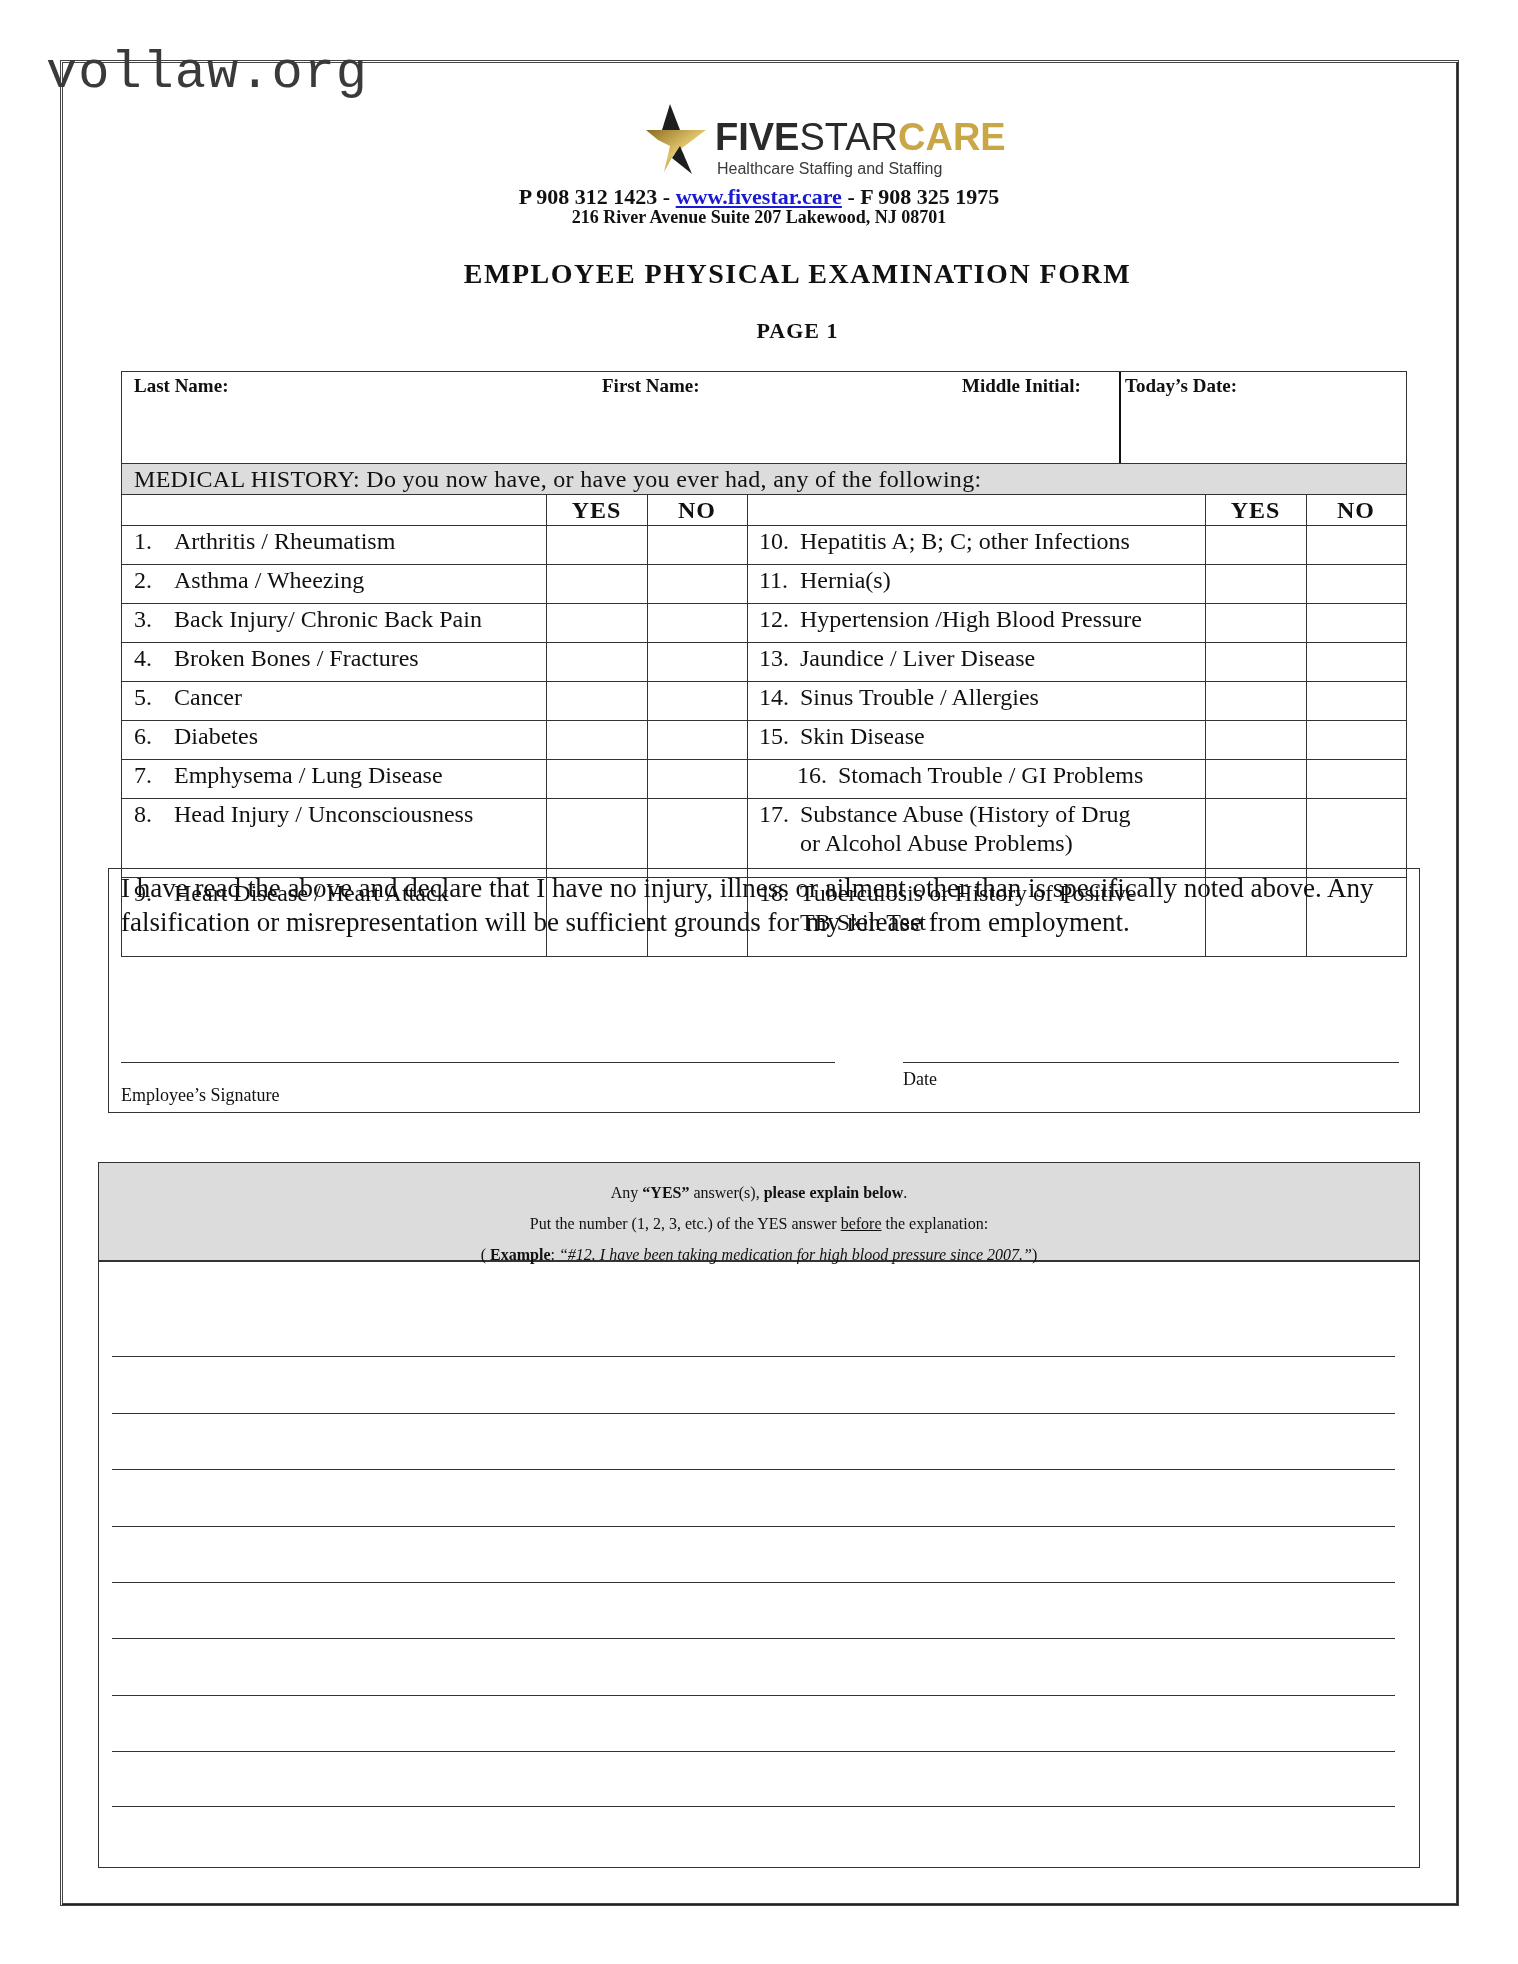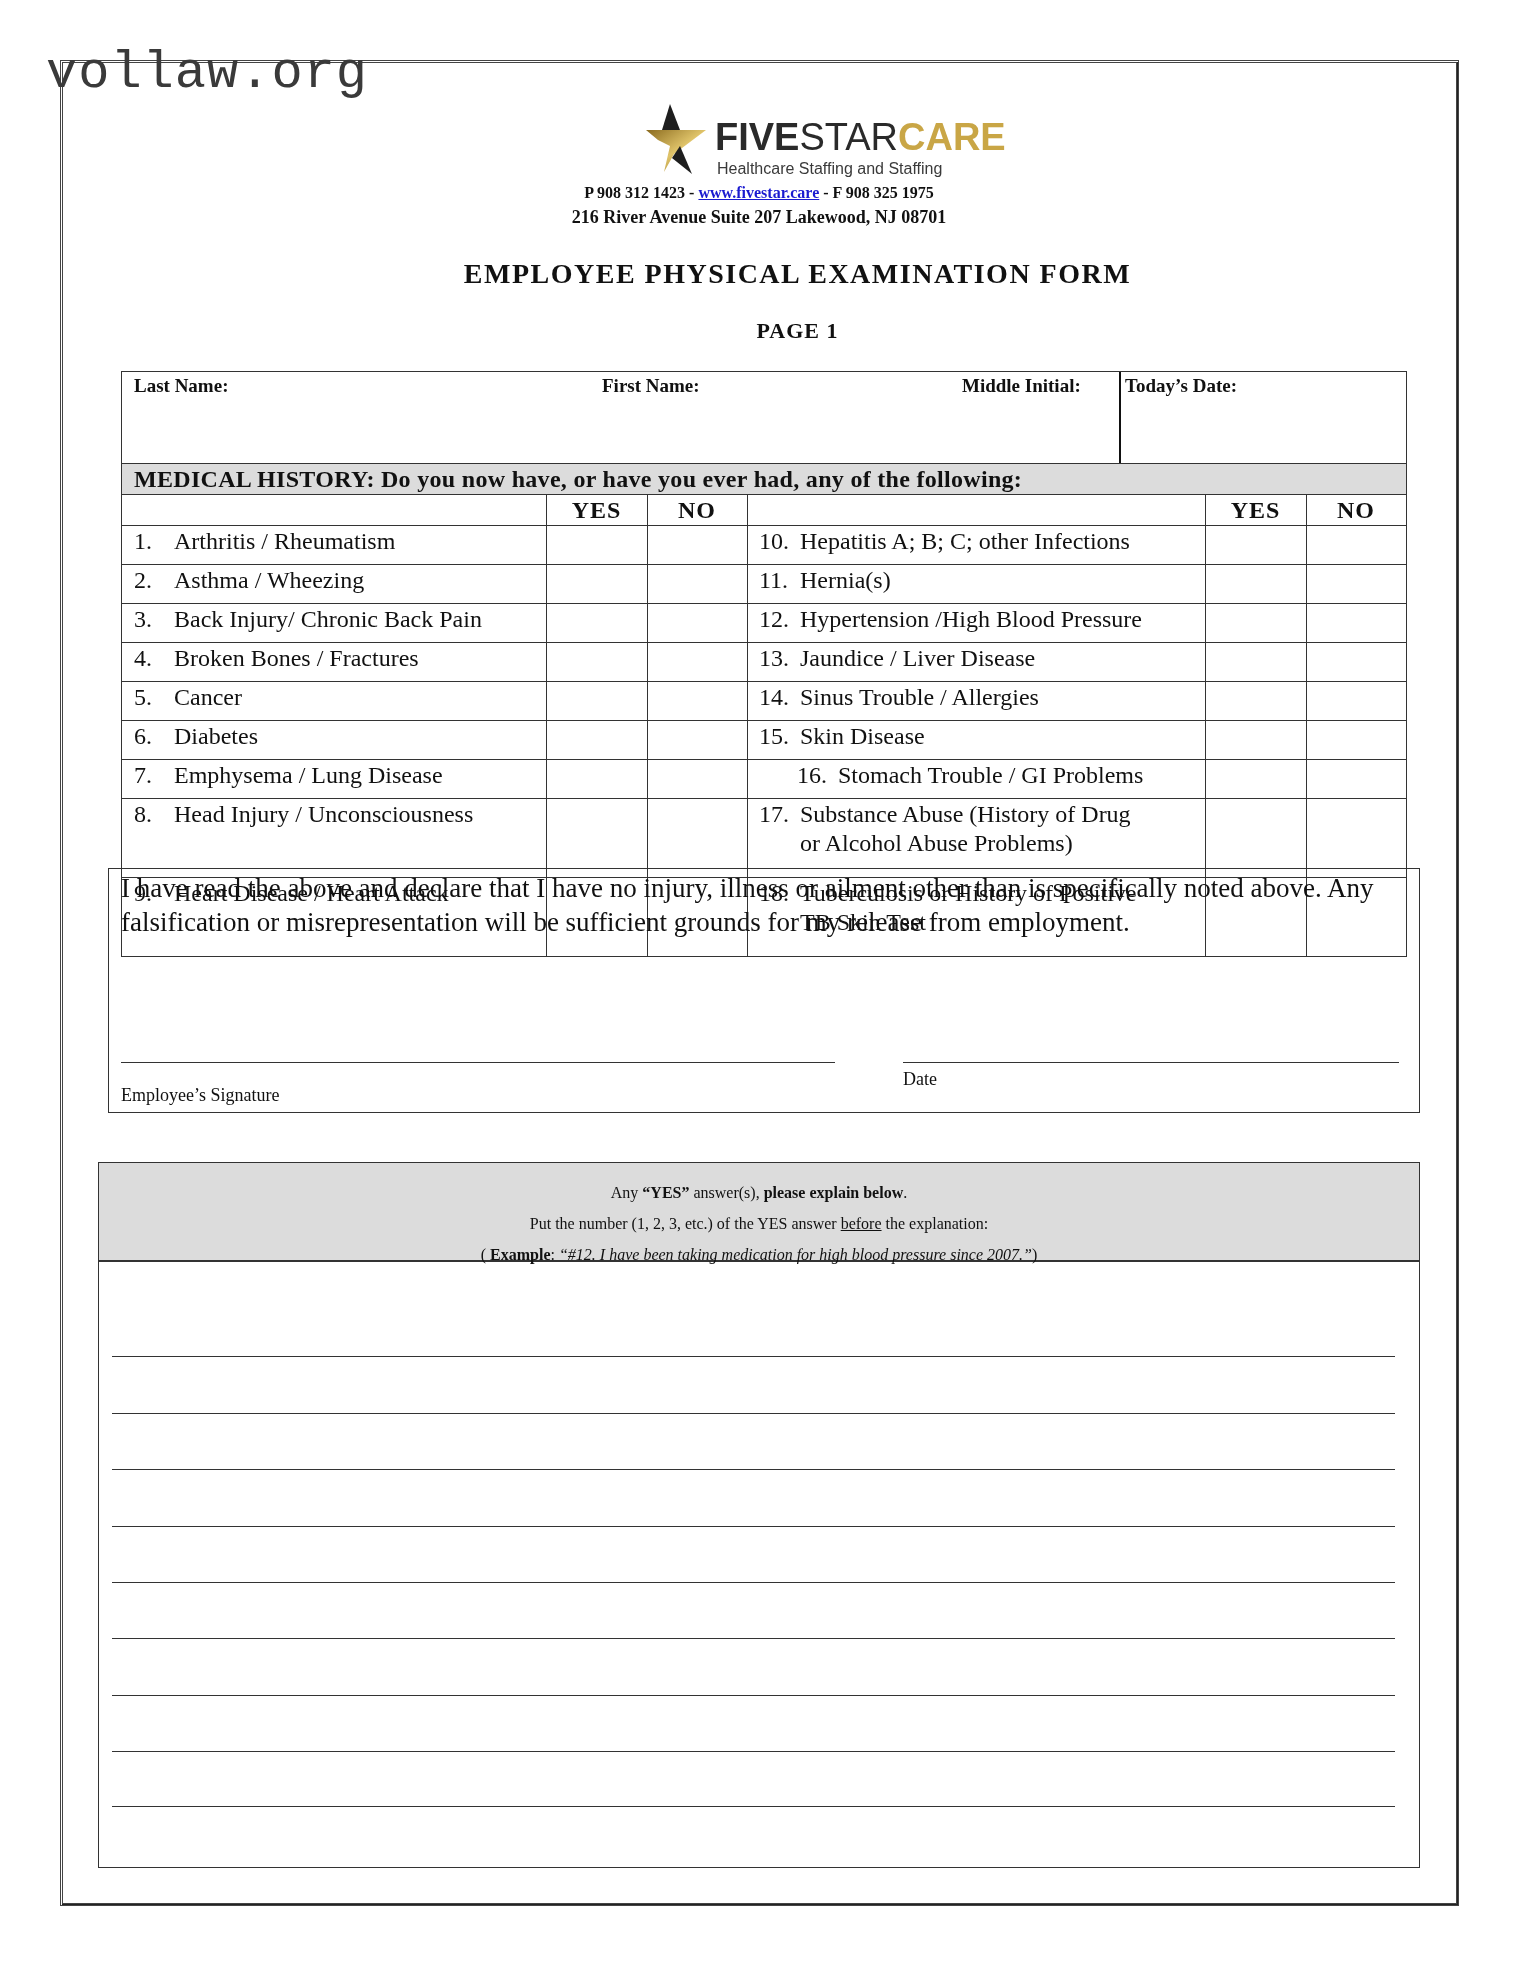--- a/index.html
+++ b/index.html
@@ -12,31 +12,31 @@
   .outer-shadow { left:62px; top:62px; width:1395px; height:1842px; border-right:2px solid #222; border-bottom:2px solid #222; }
   
   .logo { left:640px; top:100px; width:360px; height:80px; }
   .logo-word { position:absolute; left:75px; top:18px; font-family:"Liberation Sans","DejaVu Sans",sans-serif;
                font-size:38px; letter-spacing:0px; line-height:1; white-space:nowrap; }
   .logo-word .five { font-weight:bold; color:#2a2a2a; }
   .logo-word .star { color:#2a2a2a; }
   .logo-word .care { font-weight:bold; color:#c9a646; }
   .logo-tag { position:absolute; left:77px; top:60px; font-family:"Liberation Sans","DejaVu Sans",sans-serif;
               font-size:16px; color:#3a3a3a; white-space:nowrap; }
-  .contact { left:0; width:1518px; top:184px; text-align:center; font-weight:bold; font-size:16px; }
+  .contact { left:0; width:1518px; top:184px; text-align:center; font-weight:bold; font-size:22px; }
   .contact a { color:#1a1ad0; text-decoration:underline; }
   .address { left:0; width:1518px; top:207px; text-align:center; font-weight:bold; font-size:18px; }
   .title { left:0; width:1595px; top:258px; text-align:center; font-weight:bold; font-size:28px; letter-spacing:1.5px; }
   .page { left:0; width:1595px; top:318px; text-align:center; font-weight:bold; font-size:22px; letter-spacing:1px; }
   
   .tbl { left:121px; top:371px; width:1284px; border:1.5px solid #333; }
   .namebox { position:relative; height:91px; border-bottom:1.5px solid #333; }
   .namebox .lbl { position:absolute; top:3px; font-weight:bold; font-size:19px; }
   .namebox .divider { position:absolute; left:997px; top:0; height:91px; border-left:2px solid #111; }
-  .mh-band { height:30px; background:#dcdcdc; border-bottom:1.5px solid #333; font-weight:bold; font-size:24px; line-height:30px; padding-left:12px; letter-spacing:0.3px; }
+  .mh-band { height:30px; background:#dcdcdc; border-bottom:1.5px solid #333; font-weight:normal; font-size:24px; line-height:30px; padding-left:12px; letter-spacing:0.3px; }
   .row { position:relative; border-bottom:1.5px solid #333; font-size:24px; }
   .row:last-child { border-bottom:none; }
   .cell { position:absolute; top:0; bottom:0; border-left:1.5px solid #333; }
   .hdr { height:30px; }
   .hdr .cap { position:absolute; top:0; font-weight:bold; font-size:24px; line-height:30px; text-align:center; letter-spacing:1px; }
   .item { position:absolute; top:0; line-height:30px; white-space:nowrap; }
   .item .num { display:inline-block; width:40px; }
   .item2 { position:absolute; top:0; line-height:30px; }
   .item2 .num { display:inline-block; width:41px; }
   .item2 .cont { display:block; padding-left:41px; line-height:30px; margin-top:-1px; }

